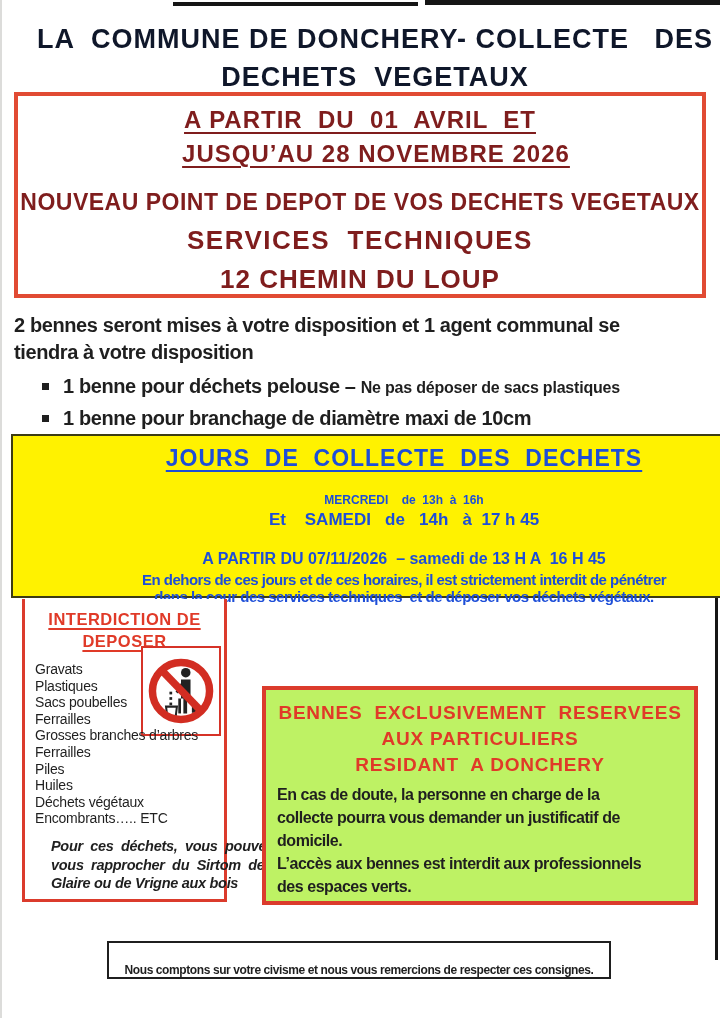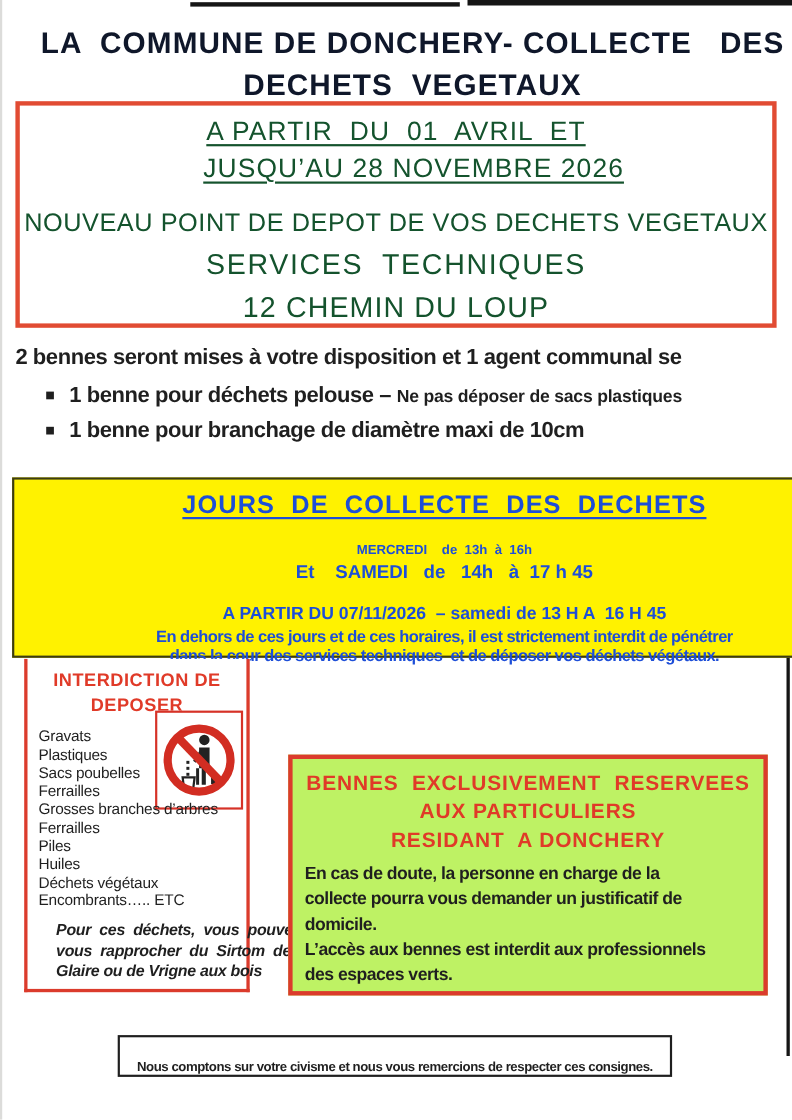--- a/index.html
+++ b/index.html
@@ -15,21 +15,21 @@
   .artifact{background:#151515;}
   .edge-shadow{background:#dcdcda;}
 
   
   .main-title{left:15px;top:20px;width:720px;color:#0f172a;font-weight:bold;
     font-size:27px;letter-spacing:1px;line-height:38px;}
 
   
   .period-box{left:14px;top:92px;width:684px;height:198px;border:4px solid #e14b33;
     background:#fff;text-align:center;}
-  .blue{color:#14532d;font-weight:normal;}
+  .blue{color:#7f1d1d;font-weight:bold;}
   .p-line1{margin-top:10px;font-size:24px;letter-spacing:1px;text-decoration:underline;text-underline-offset:4px;}
   .p-line2{margin-top:6px;font-size:24px;letter-spacing:1px;text-decoration:underline;text-underline-offset:4px;padding-left:32px;}
   .p-line3{margin-top:21px;font-size:23px;letter-spacing:0.5px;}
   .p-line4{margin-top:9px;font-size:26px;letter-spacing:1.5px;}
   .p-line5{margin-top:8px;font-size:26px;letter-spacing:1px;}
 
   
   .intro{left:14px;top:312px;width:700px;color:#1f1f1f;font-weight:bold;}
   .intro-line{font-size:20px;letter-spacing:-0.4px;line-height:27px;}
   .bullet-row{margin-top:9px;padding-left:28px;display:flex;align-items:baseline;}
@@ -45,21 +45,21 @@
   .y-line2{margin-top:3px;font-size:17px;}
   .y-line3{margin-top:20px;font-size:16px;}
   .y-line4{margin-top:3px;font-size:15px;letter-spacing:-0.5px;}
   .y-line5{font-size:15px;letter-spacing:-0.5px;}
 
   
   .interdiction-box{left:22px;top:599px;width:199px;height:300px;background:#fff;
     border-left:3px solid #db3b2c;border-right:3px solid #db3b2c;border-bottom:3px solid #db3b2c;}
   .i-title{margin-top:9px;text-align:center;color:#e03a28;font-weight:bold;font-size:16.5px;
     letter-spacing:0.5px;line-height:22px;}
-  .i-title span{text-underline-offset:3px;text-decoration-thickness:2px;}
+  .i-title span{text-decoration:underline;text-underline-offset:3px;text-decoration-thickness:2px;}
   .i-items{position:absolute;left:10px;top:62px;color:#1f1f1f;font-size:14px;
     letter-spacing:-0.2px;line-height:16.6px;}
   .i-note{position:absolute;left:10px;top:238px;width:182px;color:#1f1f1f;font-weight:bold;
     font-style:italic;font-size:14.5px;letter-spacing:-0.3px;line-height:18.5px;margin-left:16px;}
 
   
   .picto{position:absolute;left:116px;top:47px;width:76px;height:86px;background:#fff;
     border:2px solid #d63227;display:flex;align-items:center;justify-content:center;}
 
   
@@ -90,20 +90,21 @@
 <div class="abs period-box">
   <div class="blue p-line1 pre">A PARTIR  DU  01  AVRIL  ET</div>
   <div class="blue p-line2 pre">JUSQU’AU 28 NOVEMBRE 2026</div>
   <div class="blue p-line3 pre">NOUVEAU POINT DE DEPOT DE VOS DECHETS VEGETAUX</div>
   <div class="blue p-line4 pre">SERVICES  TECHNIQUES</div>
   <div class="blue p-line5 pre">12 CHEMIN DU LOUP</div>
 </div>
 
 <div class="abs intro">
   <div class="intro-line pre">2 bennes seront mises à votre disposition et 1 agent communal se</div>
+  <div class="intro-line pre">tiendra à votre disposition</div>
   <div class="bullet-row">
     <span class="bullet-sq"></span>
     <span class="bullet-main pre">1 benne pour déchets pelouse – </span>
     <span class="bullet-note pre">Ne pas déposer de sacs plastiques</span>
   </div>
   <div class="bullet-row">
     <span class="bullet-sq"></span>
     <span class="bullet-main pre">1 benne pour branchage de diamètre maxi de 10cm</span>
   </div>
 </div>

